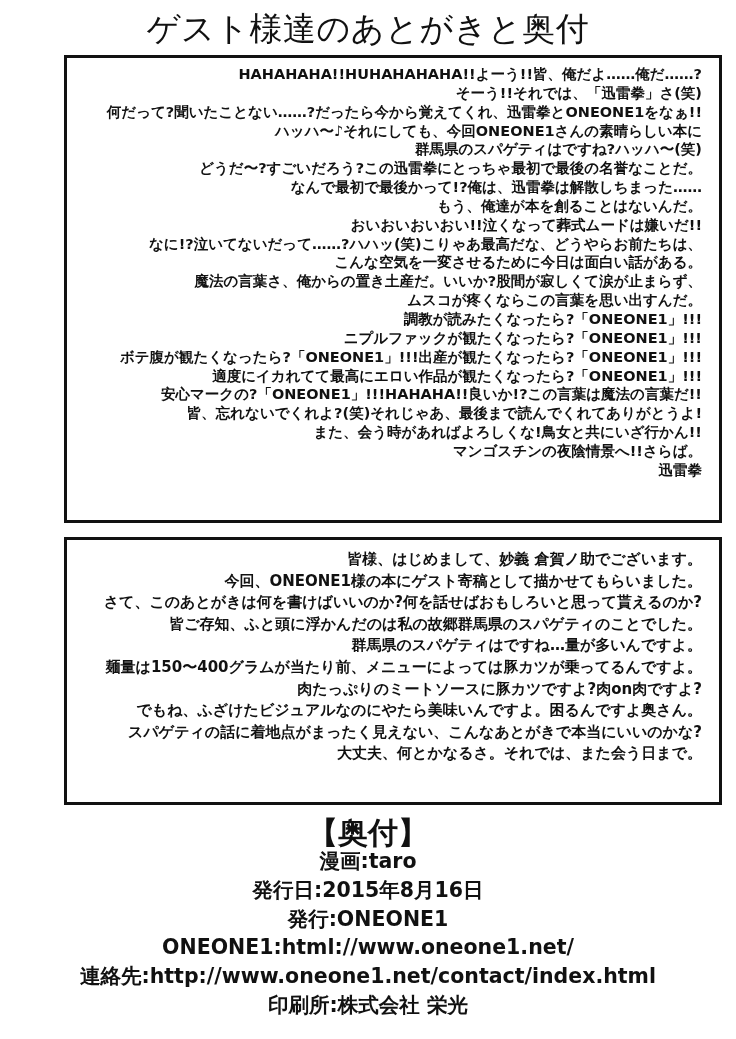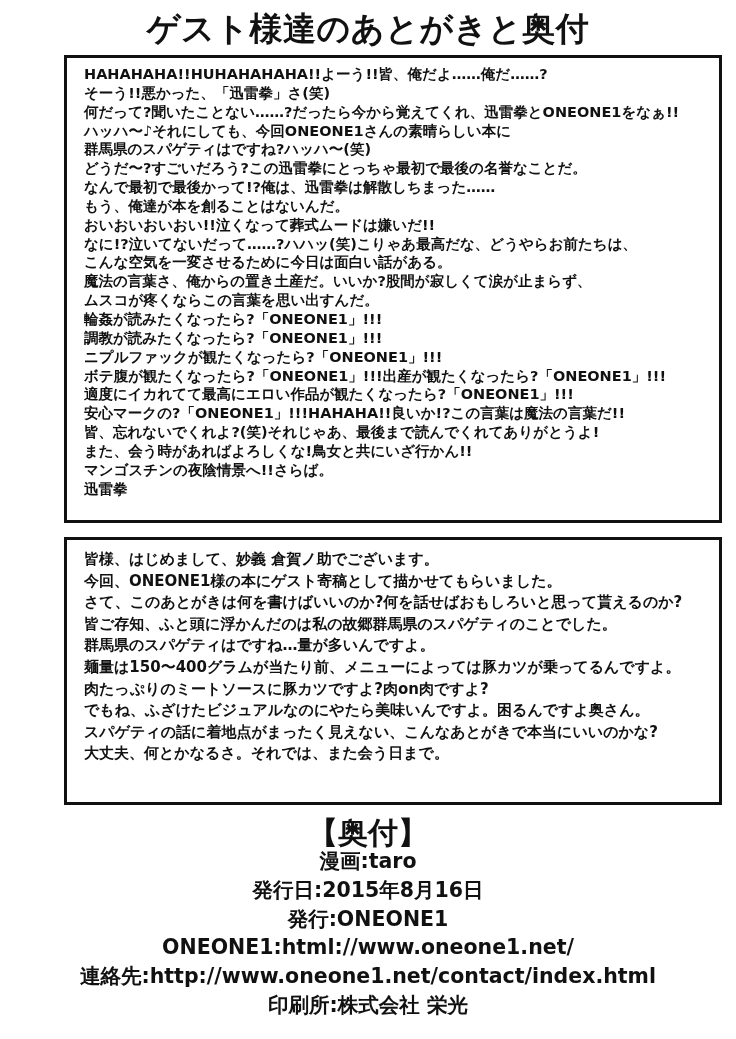--- a/index.html
+++ b/index.html
@@ -12,31 +12,32 @@
     color: #111111;
     overflow: hidden;
   }
   .page-title {
     position: absolute;
     top: 7px;
     left: 0;
     width: 100%;
     text-align: center;
     font-size: 33px;
-    font-weight: 700;
+    font-weight: 400;
     letter-spacing: 0.5px;
     white-space: nowrap;
   }
   .afterword-box {
     position: absolute;
     left: 64px;
     width: 658px;
     border: 3px solid #111111;
     background: #ffffff;
     overflow: hidden;
+    text-align: right;
   }
   .box-jinraiken {
     top: 55px;
     height: 468px;
     padding: 7px 17px;
   }
   .box-jinraiken .line {
     font-size: 14.5px;
     line-height: 18.85px;
     font-weight: 700;
@@ -72,33 +73,32 @@
     white-space: nowrap;
   }
 </style>
 </head>
 <body>
 
 <div class="page-title">ゲスト様達のあとがきと奥付</div>
 
 <div class="afterword-box box-jinraiken">
   <div class="line">HAHAHAHA!!HUHAHAHAHA!!よーう!!皆、俺だよ……俺だ……?</div>
-  <div class="line">そーう!!悪かった、「迅雷拳」さ(笑)</div>
+  <div class="line">そーう!!それでは、「迅雷拳」さ(笑)</div>
   <div class="line">何だって?聞いたことない……?だったら今から覚えてくれ、迅雷拳とONEONE1をなぁ!!</div>
   <div class="line">ハッハ〜♪それにしても、今回ONEONE1さんの素晴らしい本に</div>
   <div class="line">群馬県のスパゲティはですね?ハッハ〜(笑)</div>
   <div class="line">どうだ〜?すごいだろう?この迅雷拳にとっちゃ最初で最後の名誉なことだ。</div>
   <div class="line">なんで最初で最後かって!?俺は、迅雷拳は解散しちまった……</div>
   <div class="line">もう、俺達が本を創ることはないんだ。</div>
   <div class="line">おいおいおいおい!!泣くなって葬式ムードは嫌いだ!!</div>
   <div class="line">なに!?泣いてないだって……?ハハッ(笑)こりゃあ最高だな、どうやらお前たちは、</div>
   <div class="line">こんな空気を一変させるために今日は面白い話がある。</div>
   <div class="line">魔法の言葉さ、俺からの置き土産だ。いいか?股間が寂しくて涙が止まらず、</div>
   <div class="line">ムスコが疼くならこの言葉を思い出すんだ。</div>
-  <div class="line">輪姦が読みたくなったら?「ONEONE1」!!!</div>
   <div class="line">調教が読みたくなったら?「ONEONE1」!!!</div>
   <div class="line">ニプルファックが観たくなったら?「ONEONE1」!!!</div>
   <div class="line">ボテ腹が観たくなったら?「ONEONE1」!!!出産が観たくなったら?「ONEONE1」!!!</div>
   <div class="line">適度にイカれてて最高にエロい作品が観たくなったら?「ONEONE1」!!!</div>
   <div class="line">安心マークの?「ONEONE1」!!!HAHAHA!!良いか!?この言葉は魔法の言葉だ!!</div>
   <div class="line">皆、忘れないでくれよ?(笑)それじゃあ、最後まで読んでくれてありがとうよ!</div>
   <div class="line">また、会う時があればよろしくな!鳥女と共にいざ行かん!!</div>
   <div class="line">マンゴスチンの夜陰情景へ!!さらば。</div>
   <div class="line">迅雷拳</div>
 </div>

